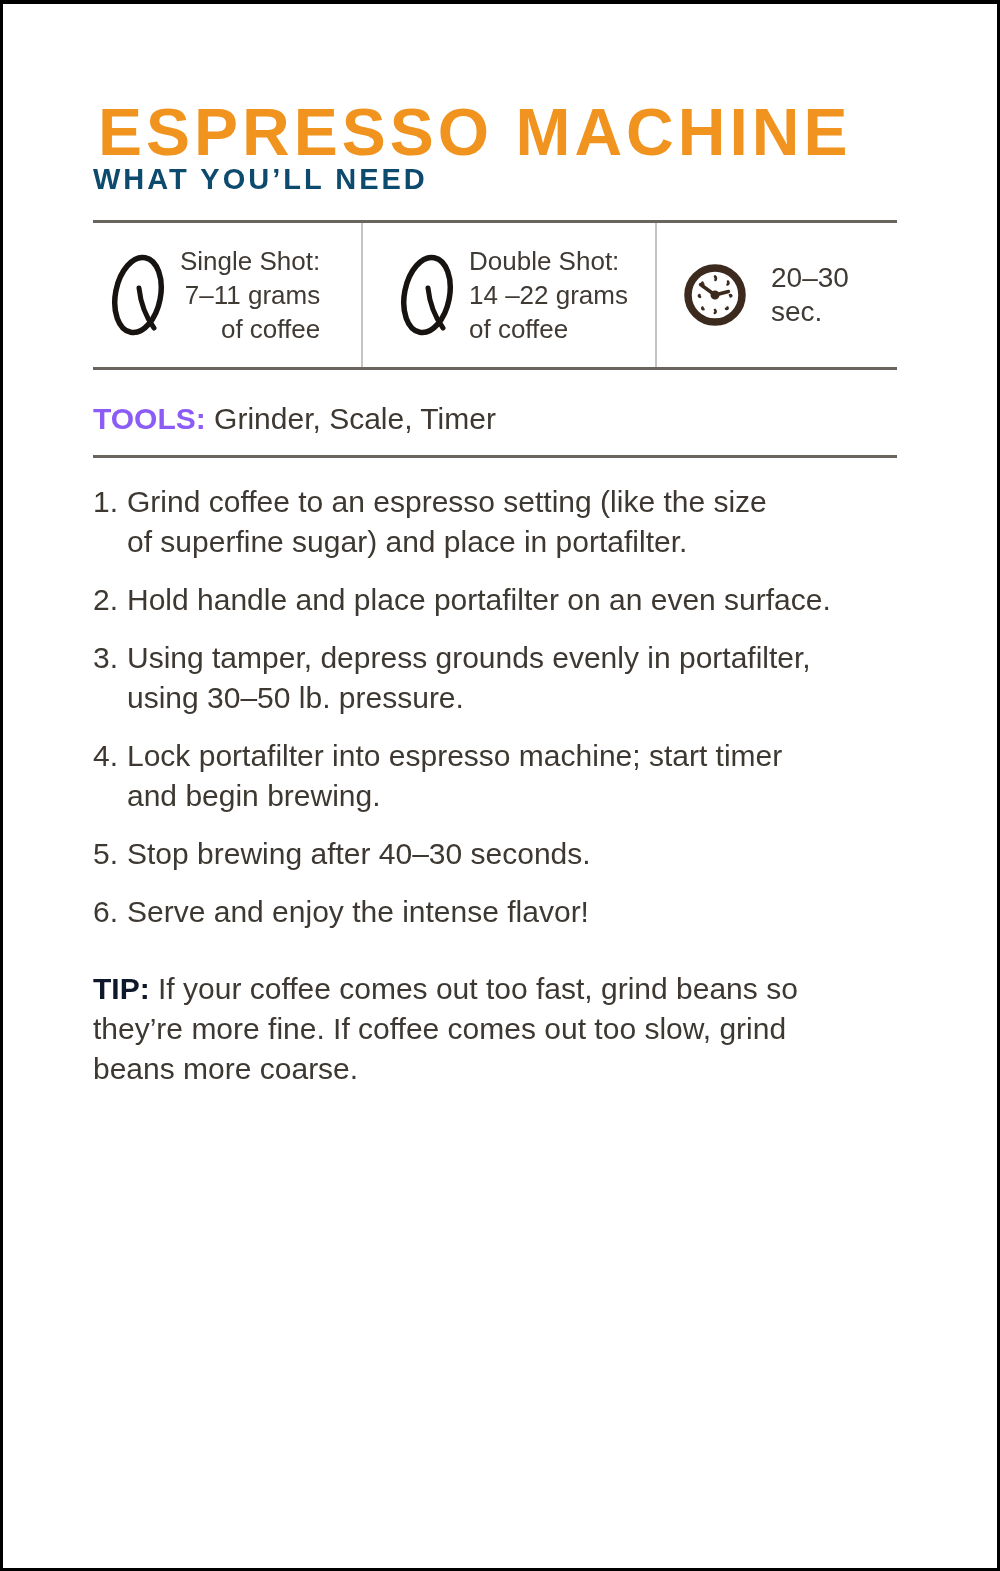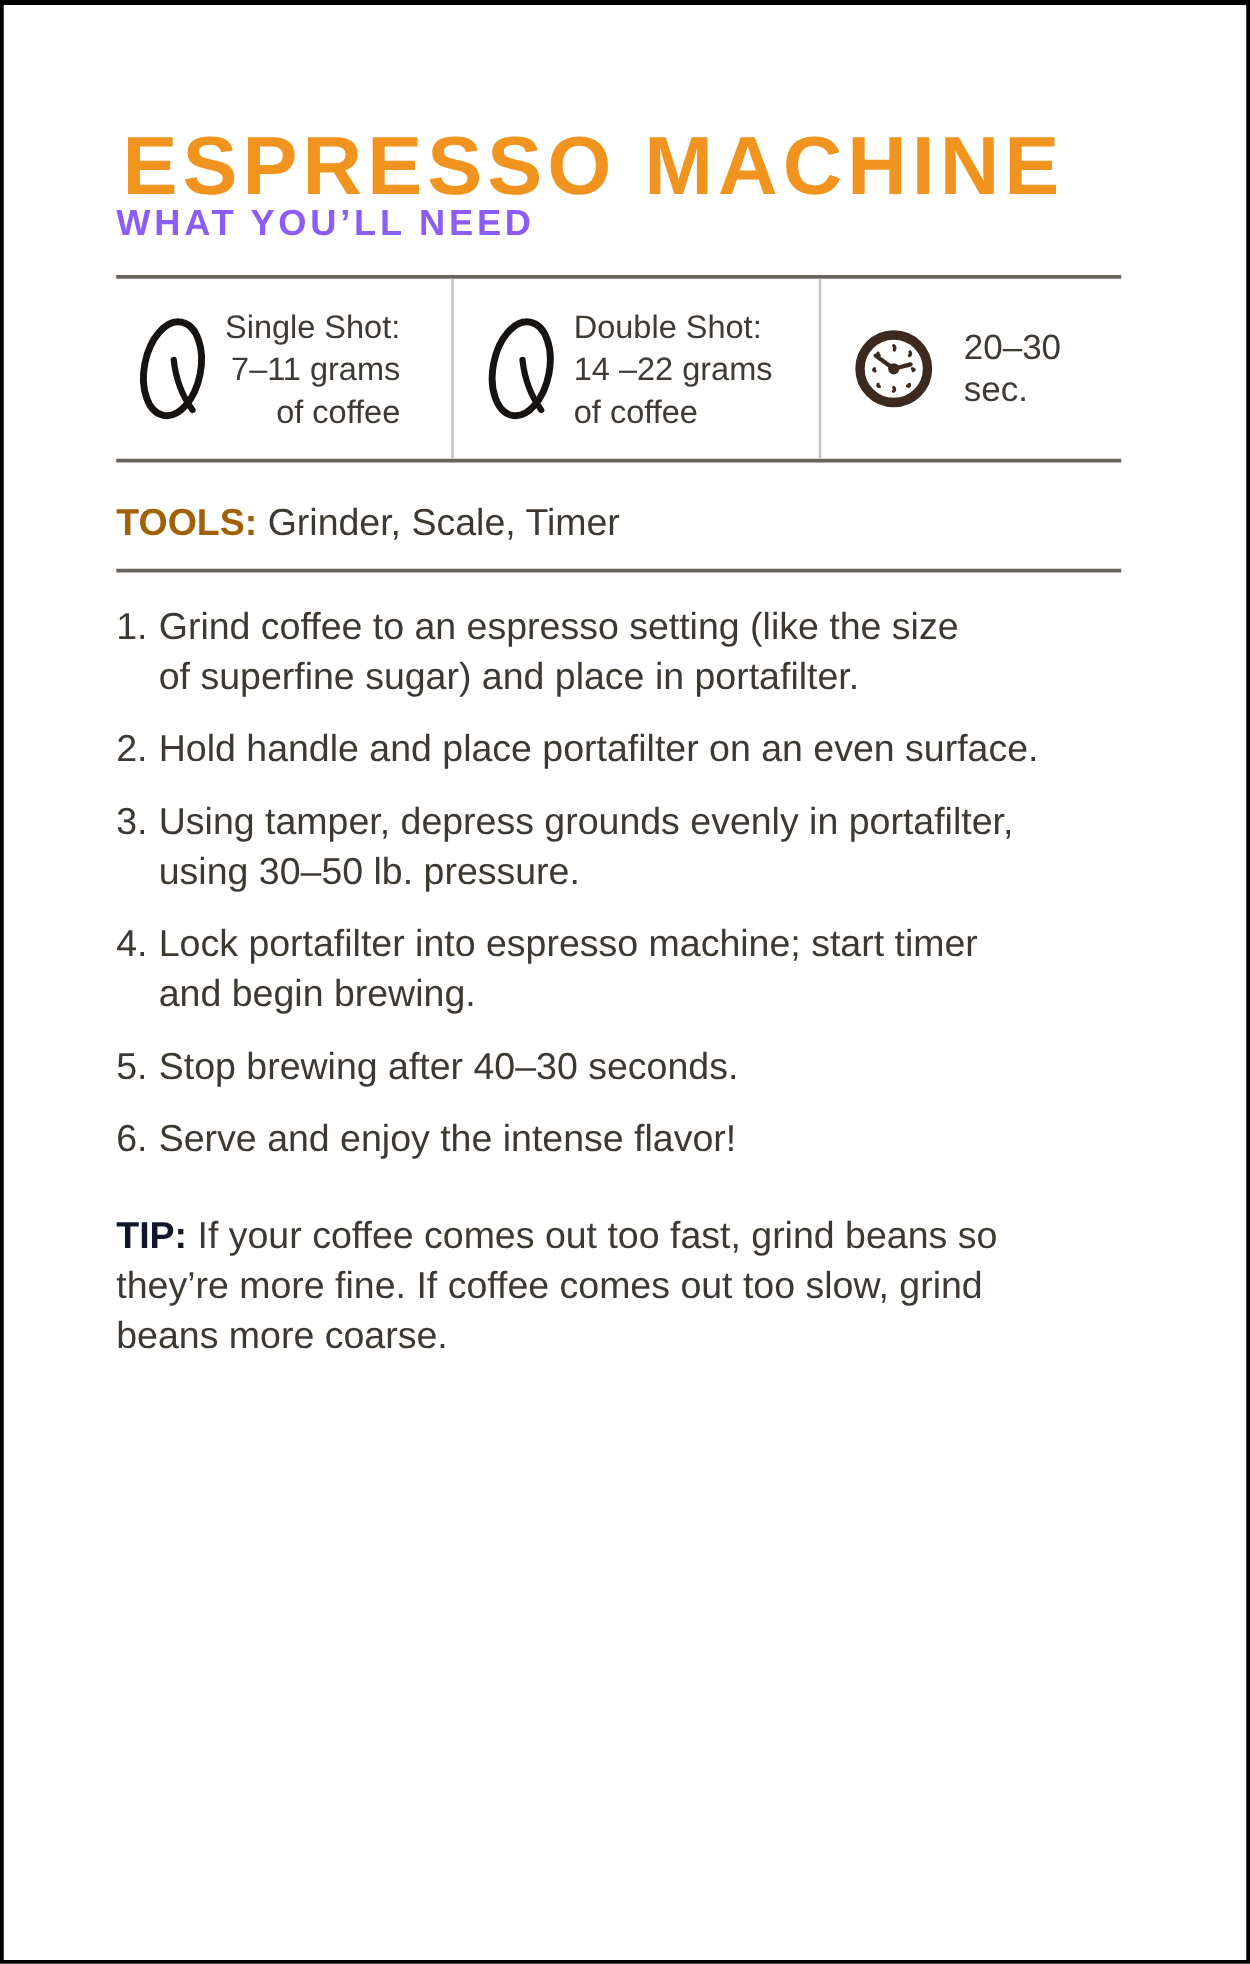--- a/index.html
+++ b/index.html
@@ -31,58 +31,58 @@
     color: #F0941F;
     line-height: 1;
     white-space: nowrap;
   }
   
   h2.section-heading {
     margin: 0;
     font-size: 29px;
     font-weight: 700;
     letter-spacing: 3px;
-    color: #8b5cf6;
+    color: #0c4a6e;
     line-height: 1;
   }
   .need-heading { margin-top: 98px; }
   
   .need-table {
     margin-top: 26px;
     display: flex;
     border-top: 3px solid #6A645E;
     border-bottom: 3px solid #6A645E;
     height: 144px;
   }
   .need-cell {
     display: flex;
     align-items: center;
     box-sizing: border-box;
   }
   .need-cell.c1 { width: 268px; padding-left: 17px; text-align: right; }
-  .need-cell.c2 { width: 294px; border-left: 2px solid #C6C3C0; padding-left: 26px; }
+  .need-cell.c2 { width: 294px; border-left: 2px solid #C6C3C0; padding-left: 36px; }
   .need-cell.c3 { flex: 1; border-left: 2px solid #C6C3C0; padding-left: 26px; }
   .need-icon { flex: 0 0 auto; display: block; }
   .need-text {
     margin-left: 14px;
     font-size: 26px;
     line-height: 34px;
     color: #403A35;
     white-space: pre-line;
   }
   .need-cell.c3 .need-text { margin-left: 24px; font-size: 28px; }
   
   .tools-line {
     margin: 0;
     margin-top: 30px;
     font-size: 30px;
     line-height: 38px;
     color: #3E3832;
   }
-  .tools-line .lbl { font-weight: 700; color: #a16207; }
+  .tools-line .lbl { font-weight: 700; color: #8b5cf6; }
   
   .brew-heading { margin-top: 80px; }
   .brew-rule {
     border: none;
     border-top: 3px solid #6A645E;
     margin: 0;
     margin-top: 17px;
   }
   ol.steps {
     list-style: none;

